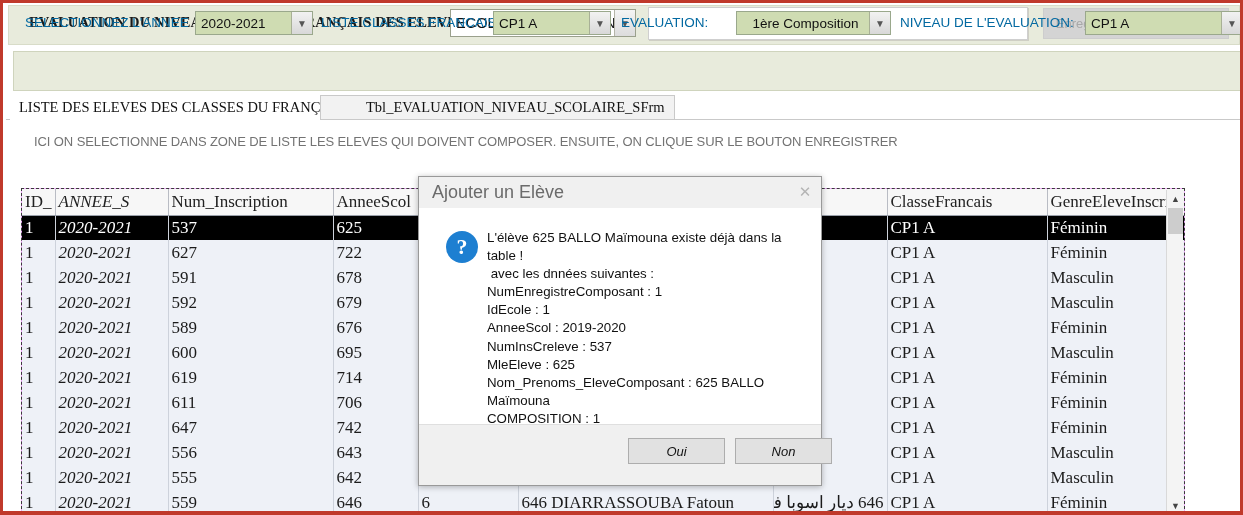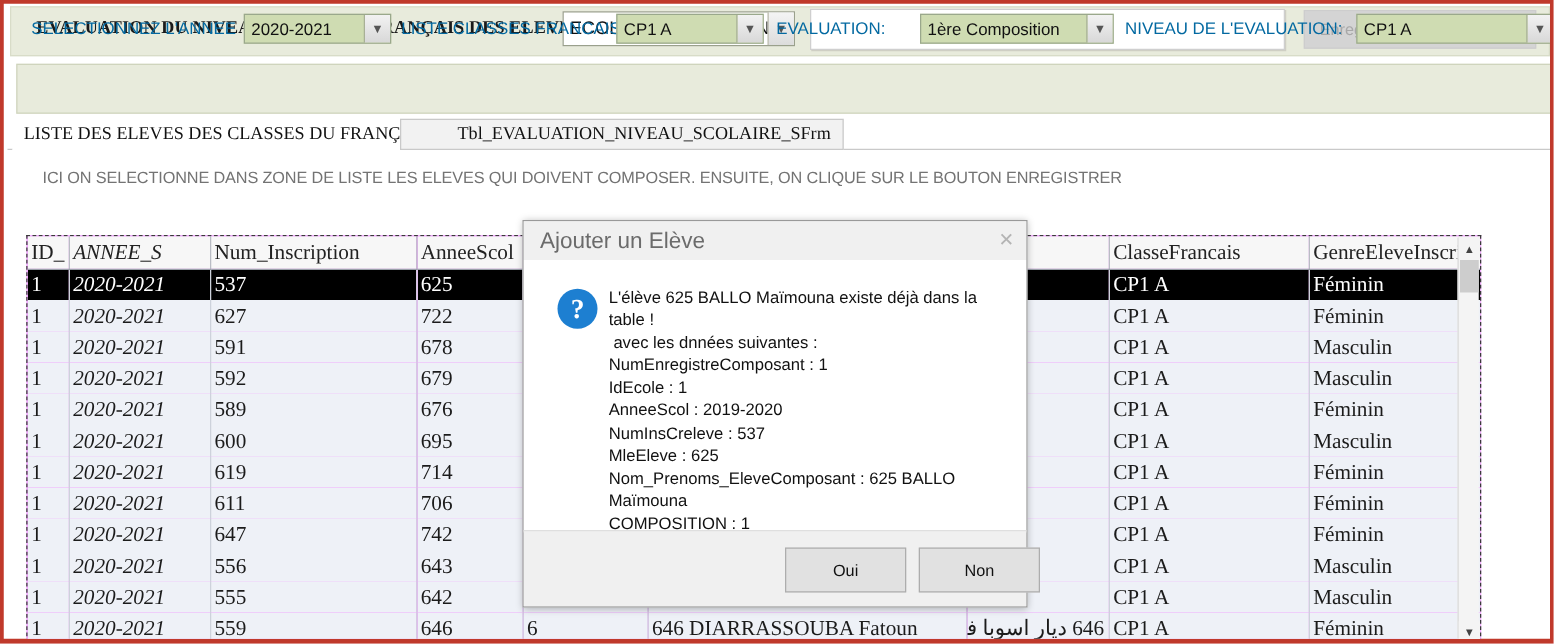--- a/index.html
+++ b/index.html
@@ -306,26 +306,26 @@
   .dlg-footer {
     position: absolute;
     left: 0; bottom: 0;
     width: 100%; height: 61px;
     background: #f0f0f0;
     border-top: 1px solid #dfdfdf;
   }
   .dlg-btn {
     position: absolute;
     top: 13px;
-    width: 97px; height: 36px;
+    width: 97px; height: 26px;
     background: #e1e1e1;
     border: 1px solid #adadad;
     font-size: 13px;
     color: #111;
-    display: flex; align-items: center; justify-content: center;
+    display: flex; align-items: center; justify-content: center; font-style: italic;
   }
   .btn-oui { left: 209px; }
   .btn-non { left: 316px; }
 </style>
 </head>
 <body>
 
 <div id="app">
 
   <div class="header-band">
@@ -349,21 +349,21 @@
     <span class="combo-arrow">▼</span>
   </div>
 
   <div class="lbl" style="left:318px;">LISTE CLASSES FRANCAIS</div>
   <div class="cbx" style="left:490px; width:118px;">
     <span class="val">CP1 A</span>
     <span class="combo-arrow">▼</span>
   </div>
 
   <div class="lbl" style="left:618px;">EVALUATION:</div>
-  <div class="cbx" style="left:733px; width:155px;">
+  <div class="cbx" style="left:733px; width:155px;text-align:center;">
     <span class="val">1ère Composition</span>
     <span class="combo-arrow">▼</span>
   </div>
 
   <div class="lbl" style="left:897px;">NIVEAU DE L'EVALUATION:</div>
   <div class="cbx" style="left:1082px; width:158px;">
     <span class="val">CP1 A</span>
     <span class="combo-arrow">▼</span>
   </div>
 

